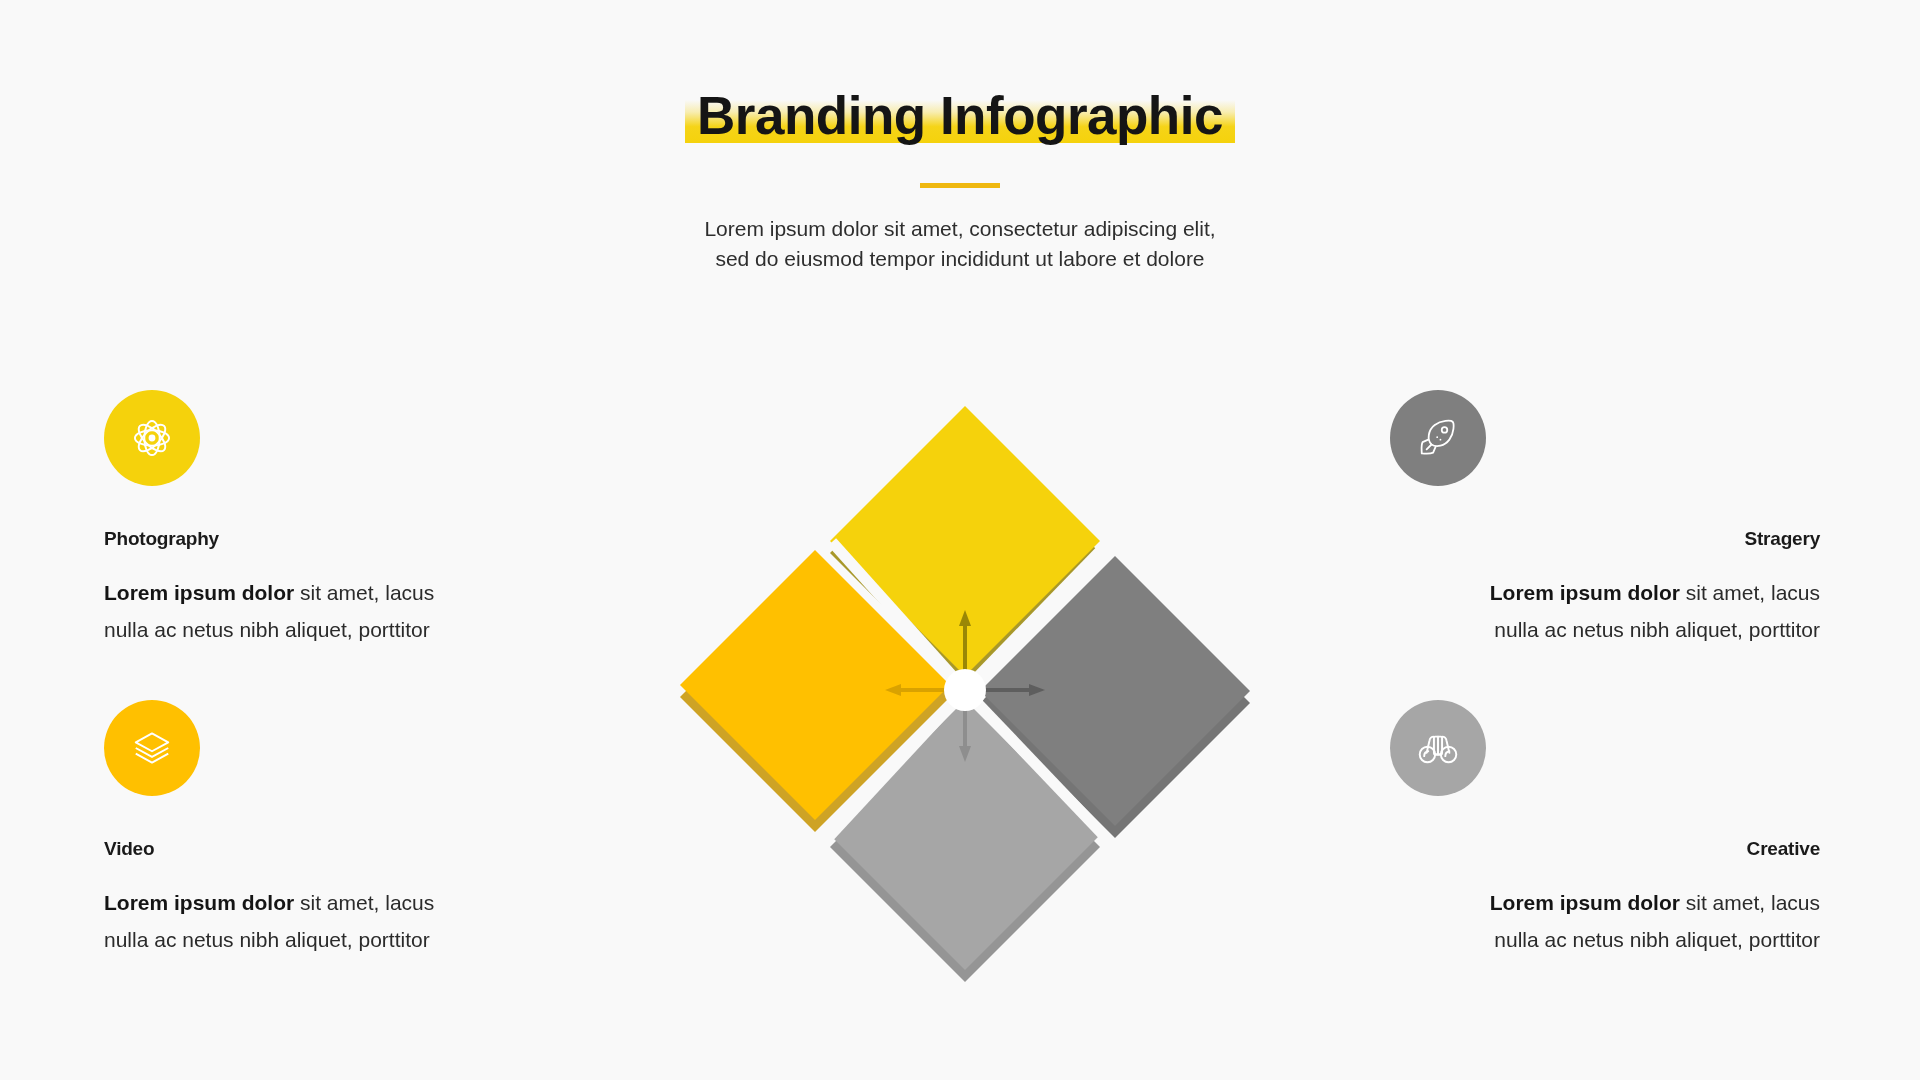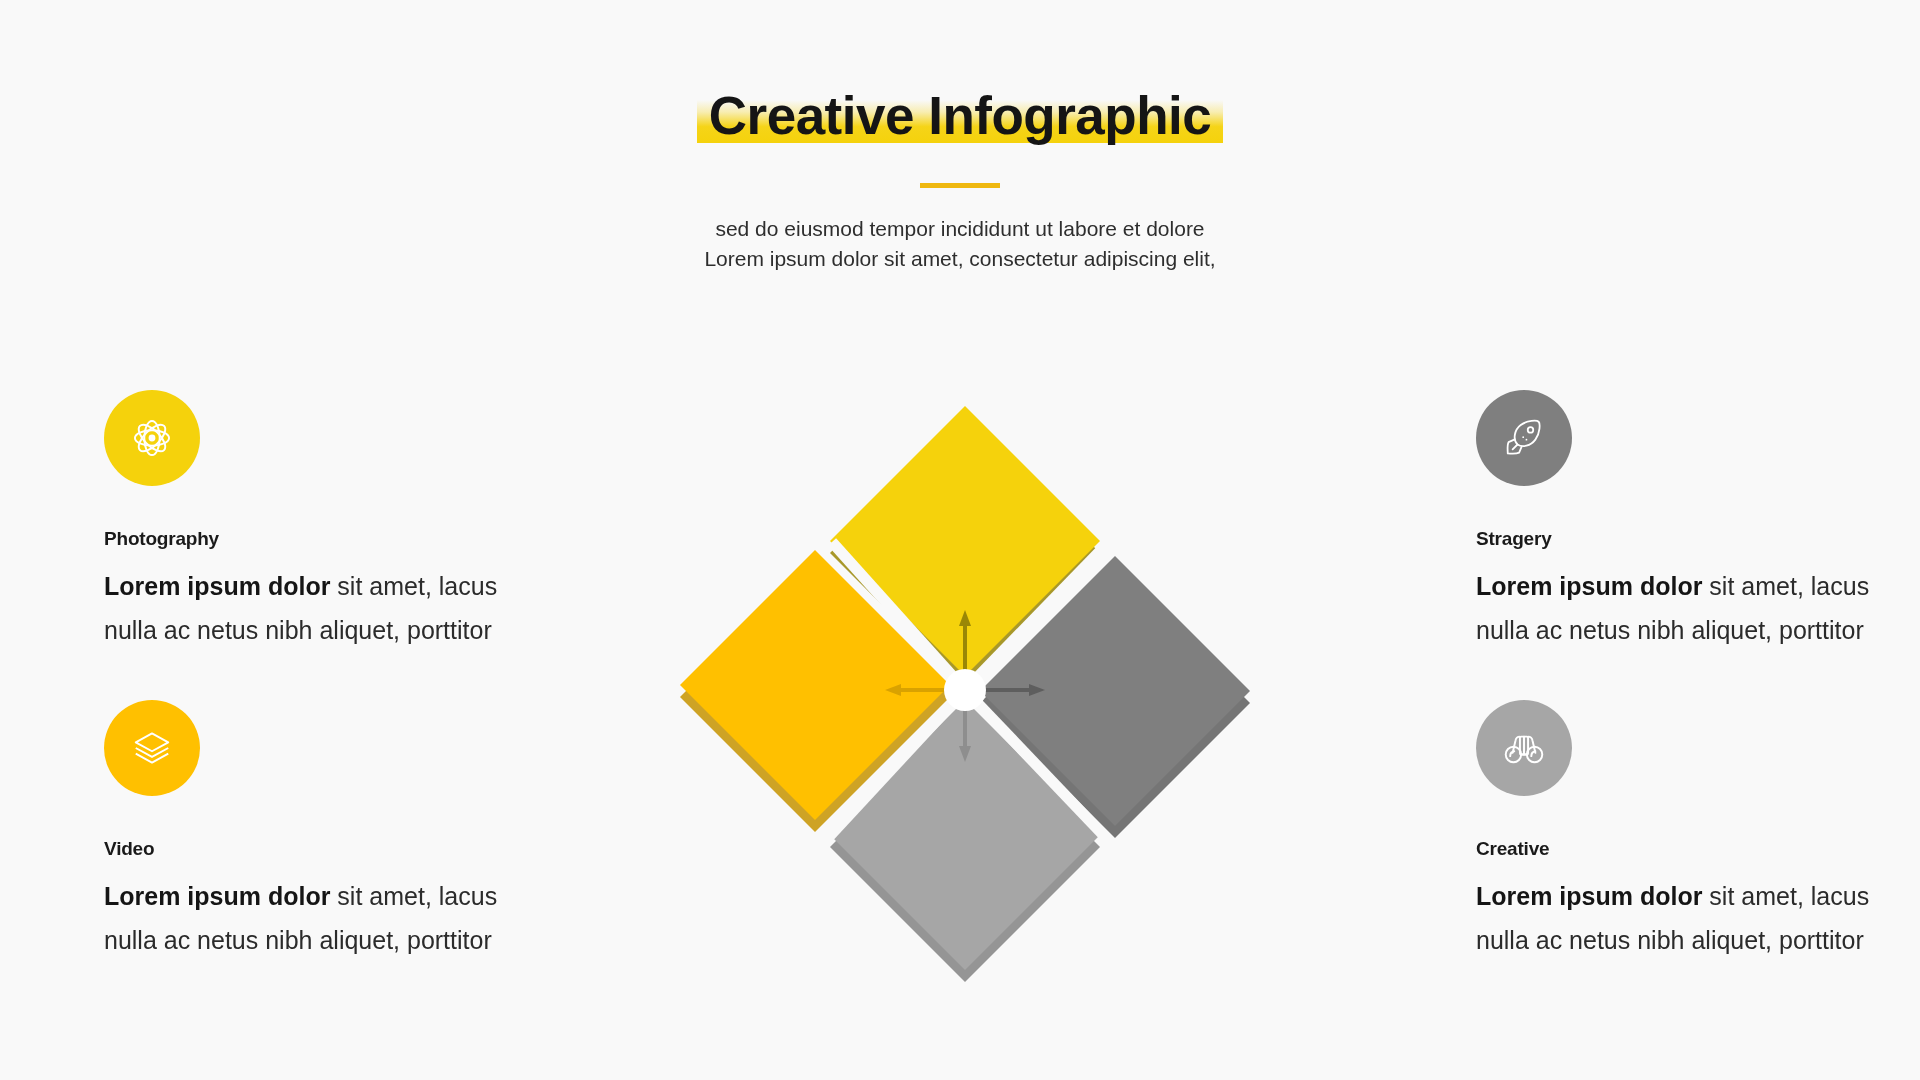--- a/index.html
+++ b/index.html
@@ -31,59 +31,59 @@
   }
   .subtitle {
     margin-top:26px;
     font-size:21px; color:#2E2E2E; line-height:1.45;
     font-weight:400;
   }
 
   
   .col { position:absolute; width:430px; }
   .col-left  { left:104px; }
-  .col-right { left:1476px; }
+  .col-right { left:1390px;text-align:right; }
   .block-top { top:390px; }
   .block-bot { top:700px; }
 
   .icon-circle {
     width:96px; height:96px; border-radius:50%;
     display:flex; align-items:center; justify-content:center;
   }
   .icon-circle svg { width:52px; height:52px; }
 
   .item-title {
     margin-top:42px;
     font-size:19px; font-weight:bold; color:#1A1A1A;
     letter-spacing:-0.2px;
   }
   .item-desc {
-    margin-top:14px;
-    font-size:25px; color:#2B2B2B; line-height:1.77;
+    margin-top:24px;
+    font-size:21px; color:#2B2B2B; line-height:1.77;
   }
   .item-desc b { font-weight:bold; color:#151515; }
 
   
   .cluster { position:absolute; left:660px; top:390px; width:600px; height:600px; }
   .cluster svg { width:600px; height:600px; display:block; }
 </style>
 </head>
 <body>
 
 <div class="stage">
 
   <div class="header">
     <div class="title-wrap">
       <div class="title-hl"></div>
-      <div class="title">Creative Infographic</div>
+      <div class="title">Branding Infographic</div>
     </div>
     <div class="rule"></div>
     <div class="subtitle">
+      <div>Lorem ipsum dolor sit amet, consectetur adipiscing elit,</div>
       <div>sed do eiusmod tempor incididunt ut labore et dolore</div>
-      <div>Lorem ipsum dolor sit amet, consectetur adipiscing elit,</div>
     </div>
   </div>
 
   <div class="col col-left block-top">
     <div class="icon-circle" style="background:#F5D20C">
       <svg viewBox="0 0 64 64" fill="none" stroke="#FFFFFF" stroke-width="2.4">
         <circle cx="32" cy="32" r="4.2" fill="#FFFFFF" stroke="none"></circle>
         <ellipse cx="32" cy="32" rx="21" ry="9.5"></ellipse>
         <ellipse cx="32" cy="32" rx="21" ry="9.5" transform="rotate(45 32 32)"></ellipse>
         <ellipse cx="32" cy="32" rx="21" ry="9.5" transform="rotate(90 32 32)"></ellipse>

